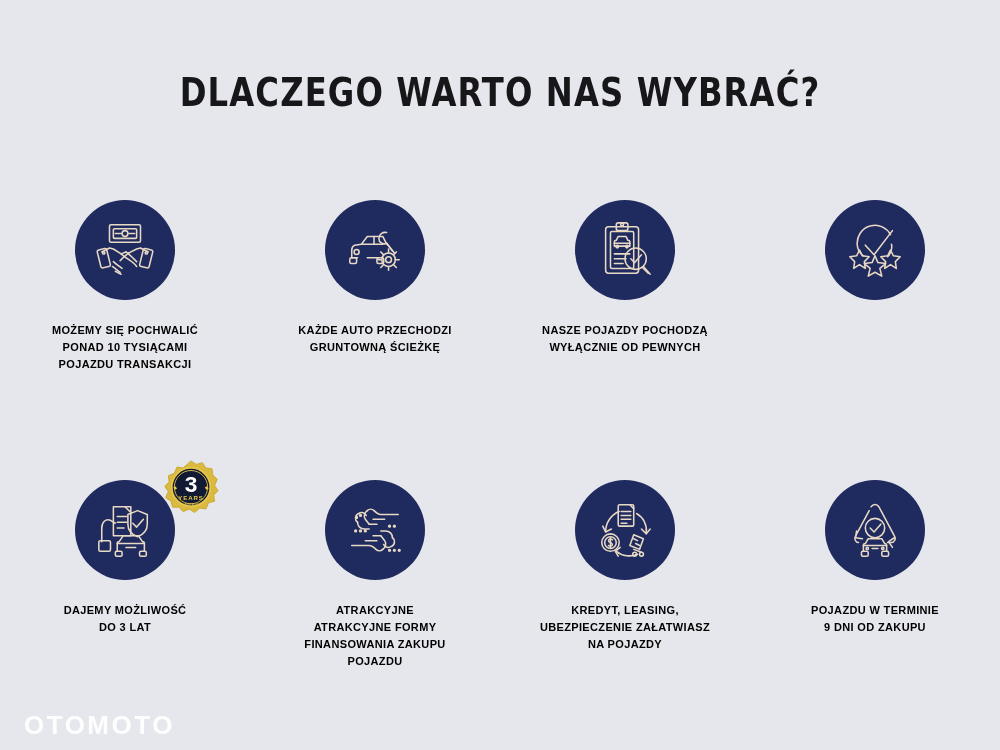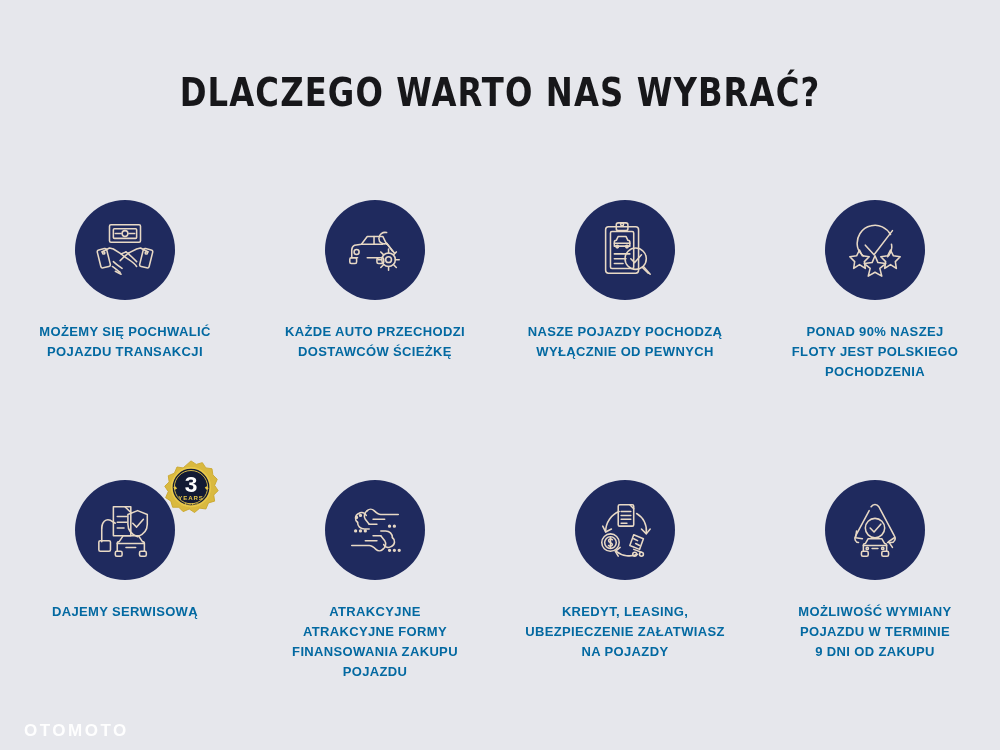--- a/index.html
+++ b/index.html
@@ -84,34 +84,34 @@
   .years-badge {
     position: absolute;
     right: -44px;
     top: -20px;
     width: 56px;
     height: 56px;
   }
   .caption {
     margin-top: 22px;
     text-align: center;
-    font-size: 13px;
+    font-size: 11px;
     font-weight: 700;
     line-height: 1.55;
     letter-spacing: 0.35px;
-    color: #0369a1;
+    color: #000000;
     width: 240px;
     font-family: "Liberation Sans", sans-serif;
   }
   .caption .ln { display: block; white-space: nowrap; }
   .otomoto {
     position: absolute;
     left: 24px;
     bottom: 9px;
-    font-size: 17px;
+    font-size: 26px;
     font-weight: 700;
     letter-spacing: 2.5px;
     color: #ffffff;
     font-family: "Liberation Sans", sans-serif;
     opacity: 0.97;
   }
 </style>
 </head>
 <body>
 
@@ -142,20 +142,21 @@
               <circle cx="54" cy="35" r="1.2"></circle>
               <path d="M20 44 C23 47 26 49 29 51"></path>
               <path d="M19 49 C22 51 24 53 27 55"></path>
               <path d="M22 54 C24 55 26 56 28 57"></path>
               <path d="M33 34 C36 36 40 40 44 44"></path>
             </svg>
           </div>
         </div>
         <div class="caption">
           <span class="ln">MOŻEMY SIĘ POCHWALIĆ</span>
+          <span class="ln">PONAD 10 TYSIĄCAMI</span>
           <span class="ln">POJAZDU TRANSAKCJI</span>
         </div>
       </div>
 
       <div class="cell">
         <div class="badge-wrap">
           <div class="circle">
             <svg viewBox="0 0 64 64">
               <path d="M8 40 L8 32 C8 30 9 28 11 27 L18 26 L24 18 L40 18 L44 26"></path>
               <path d="M8 40 L14 40"></path>
@@ -168,21 +169,21 @@
               <path d="M44 14 C40 13 36 16 36 20 C36 24 40 27 44 25 L50 33"></path>
               <path d="M44 25 L52 35"></path>
               <circle cx="46" cy="42" r="7"></circle>
               <circle cx="46" cy="42" r="3"></circle>
               <path d="M46 31 L46 35 M46 49 L46 53 M35 42 L39 42 M53 42 L57 42 M38 34 L41 37 M51 47 L54 50 M54 34 L51 37 M41 47 L38 50"></path>
             </svg>
           </div>
         </div>
         <div class="caption">
           <span class="ln">KAŻDE AUTO PRZECHODZI</span>
-          <span class="ln">DOSTAWCÓW ŚCIEŻKĘ</span>
+          <span class="ln">GRUNTOWNĄ ŚCIEŻKĘ</span>
         </div>
       </div>
 
       <div class="cell">
         <div class="badge-wrap">
           <div class="circle">
             <svg viewBox="0 0 64 64">
               <rect x="12" y="8" width="34" height="48" rx="3"></rect>
               <rect x="17" y="13" width="24" height="38" rx="1.5"></rect>
               <rect x="23" y="4" width="12" height="8" rx="2"></rect>
@@ -213,25 +214,20 @@
             <svg viewBox="0 0 64 64">
               <path d="M48 16 C44 9 36 5 28 7 C18 9 12 19 14 29 C15 33 17 36 20 38"></path>
               <path d="M49 26 C50 31 48 36 45 39"></path>
               <path d="M22 27 L31 37 L50 12"></path>
               <path d="M32 38 L35 45 L43 46 L37 51 L39 59 L32 55 L25 59 L27 51 L21 46 L29 45 Z"></path>
               <path d="M16 32 L19 38 L26 39 L21 44 L22 51 L16 47 L10 51 L11 44 L6 39 L13 38 Z"></path>
               <path d="M48 32 L51 38 L58 39 L53 44 L54 51 L48 47 L42 51 L43 44 L38 39 L45 38 Z"></path>
             </svg>
           </div>
         </div>
-        <div class="caption">
-          <span class="ln">PONAD 90% NASZEJ</span>
-          <span class="ln">FLOTY JEST POLSKIEGO</span>
-          <span class="ln">POCHODZENIA</span>
-        </div>
       </div>
 
     </div>
 
     <div class="row row-2">
 
       <div class="cell">
         <div class="badge-wrap">
           <div class="circle">
             <svg viewBox="0 0 64 64">
@@ -259,21 +255,22 @@
               <circle cx="32" cy="31" r="19" fill="none" stroke="#e8c84a" stroke-width="1"></circle>
               <text x="32" y="37" font-family="'Liberation Sans',sans-serif" font-size="26" font-weight="700" fill="#ffffff" text-anchor="middle" stroke="none">3</text>
               <text x="32" y="46" font-family="'Liberation Sans',sans-serif" font-size="7" font-weight="700" fill="#e8c84a" text-anchor="middle" letter-spacing="1" stroke="none">YEARS</text>
               <text x="32" y="52" font-family="'Liberation Sans',sans-serif" font-size="4" fill="#e8c84a" text-anchor="middle" stroke="none">WARRANTY</text>
               <path d="M14 30 L16.2 32.6 L13.6 34 L11.8 31.4 Z" fill="#e8c84a" stroke="none"></path>
               <path d="M50 30 L52.2 32.6 L49.6 34 L47.8 31.4 Z" fill="#e8c84a" stroke="none"></path>
             </g>
           </svg>
         </div>
         <div class="caption">
-          <span class="ln">DAJEMY SERWISOWĄ</span>
+          <span class="ln">DAJEMY MOŻLIWOŚĆ</span>
+          <span class="ln">DO 3 LAT</span>
         </div>
       </div>
 
       <div class="cell">
         <div class="badge-wrap">
           <div class="circle">
             <svg viewBox="0 0 64 64">
               <path d="M56 16 L38 16 C35 16 33 14 31 12 C29 10 26 10 24 12"></path>
               <path d="M24 12 C21 14 20 18 22 21 L26 26"></path>
               <path d="M14 24 C11 22 11 17 15 15 C18 13 22 14 23 17"></path>
@@ -354,21 +351,20 @@
               <path d="M20 48 L44 48"></path>
               <rect x="18" y="54" width="7" height="5" rx="1.5"></rect>
               <rect x="39" y="54" width="7" height="5" rx="1.5"></rect>
               <circle cx="24" cy="51" r="1.2"></circle>
               <circle cx="40" cy="51" r="1.2"></circle>
               <path d="M29 51 L35 51"></path>
             </svg>
           </div>
         </div>
         <div class="caption">
-          <span class="ln">MOŻLIWOŚĆ WYMIANY</span>
           <span class="ln">POJAZDU W TERMINIE</span>
           <span class="ln">9 DNI OD ZAKUPU</span>
         </div>
       </div>
 
     </div>
   </div>
 
   <div class="otomoto">OTOMOTO</div>
 

